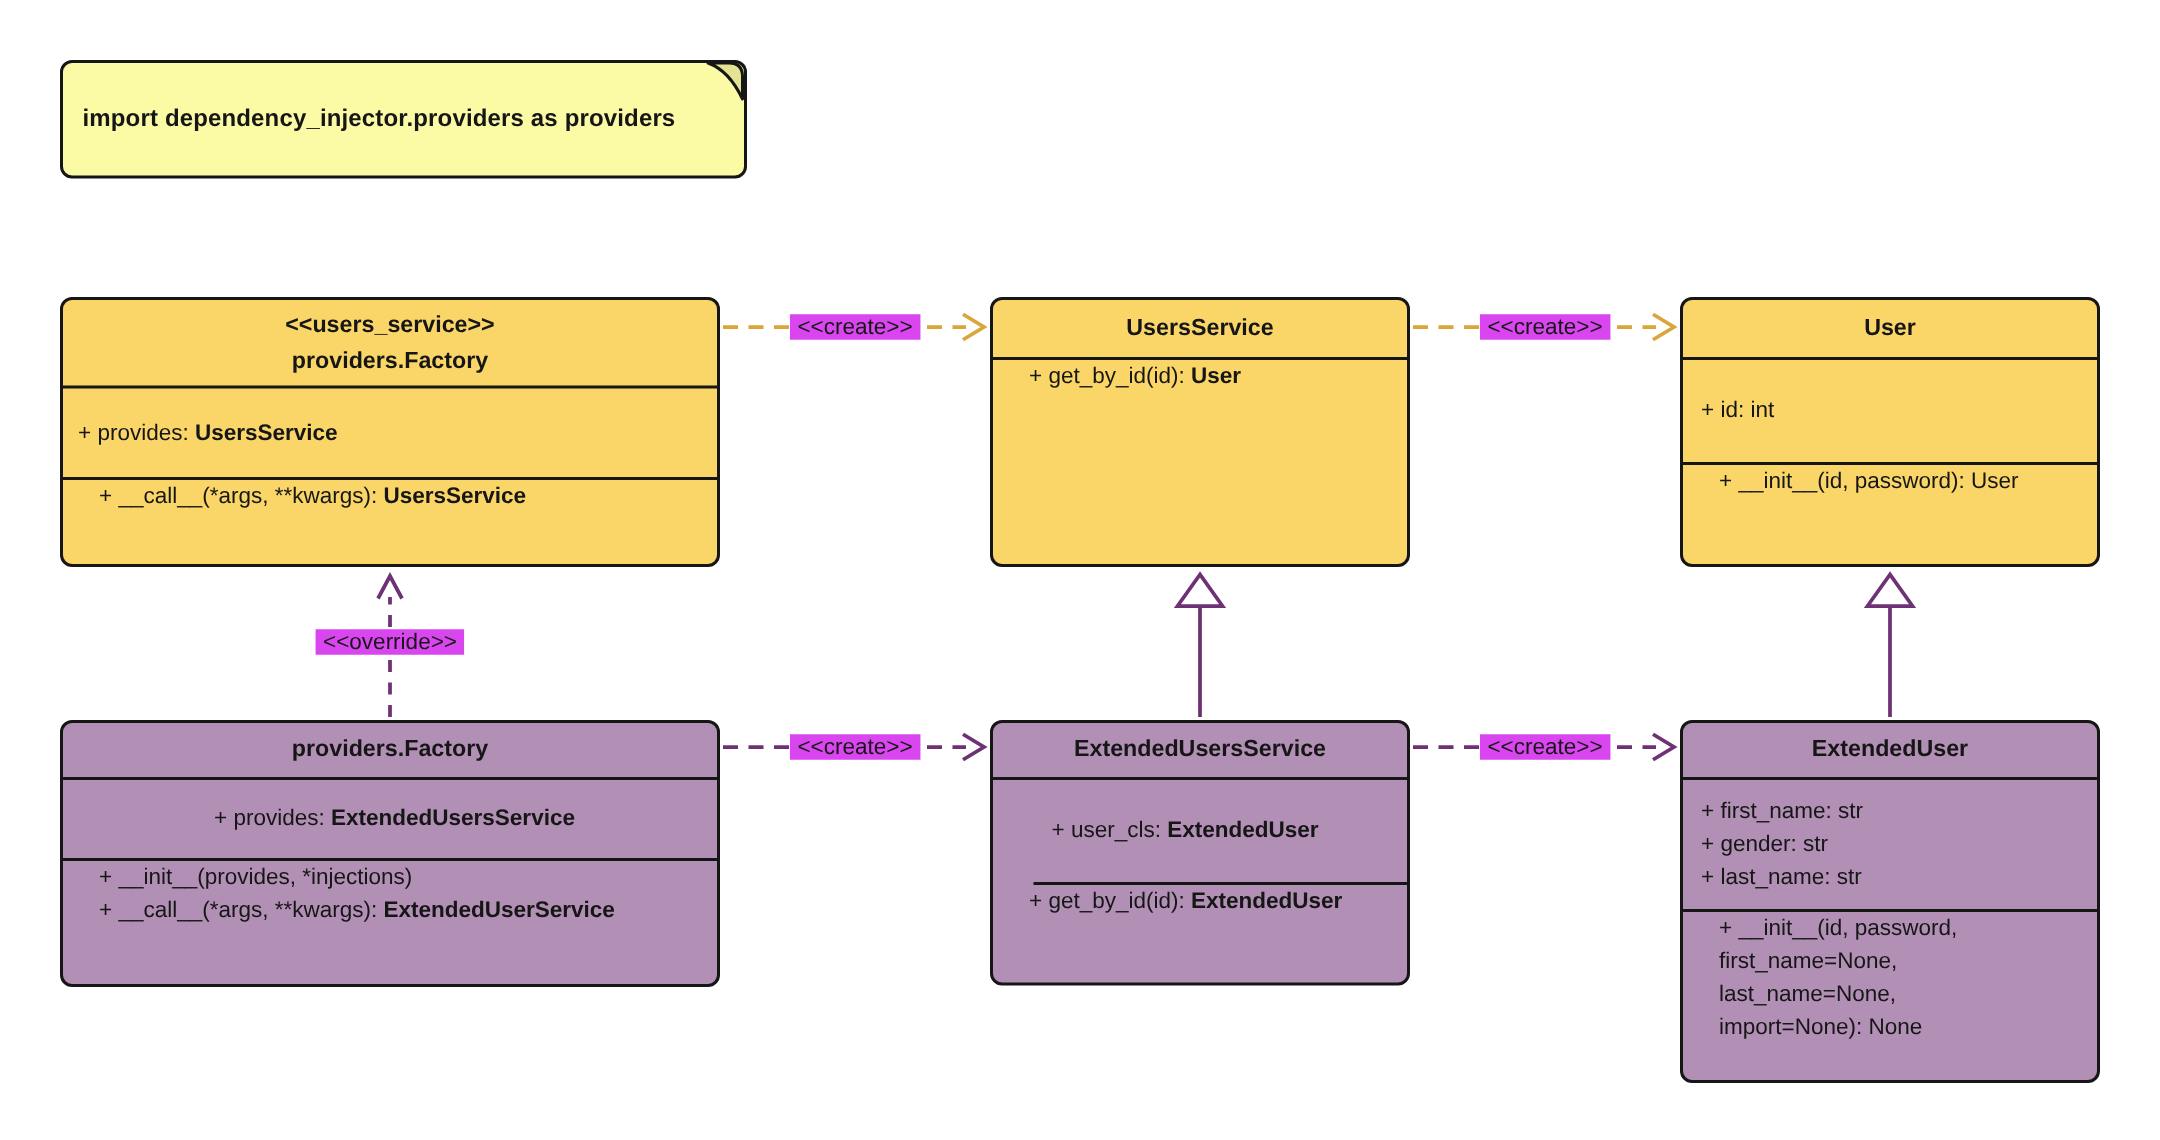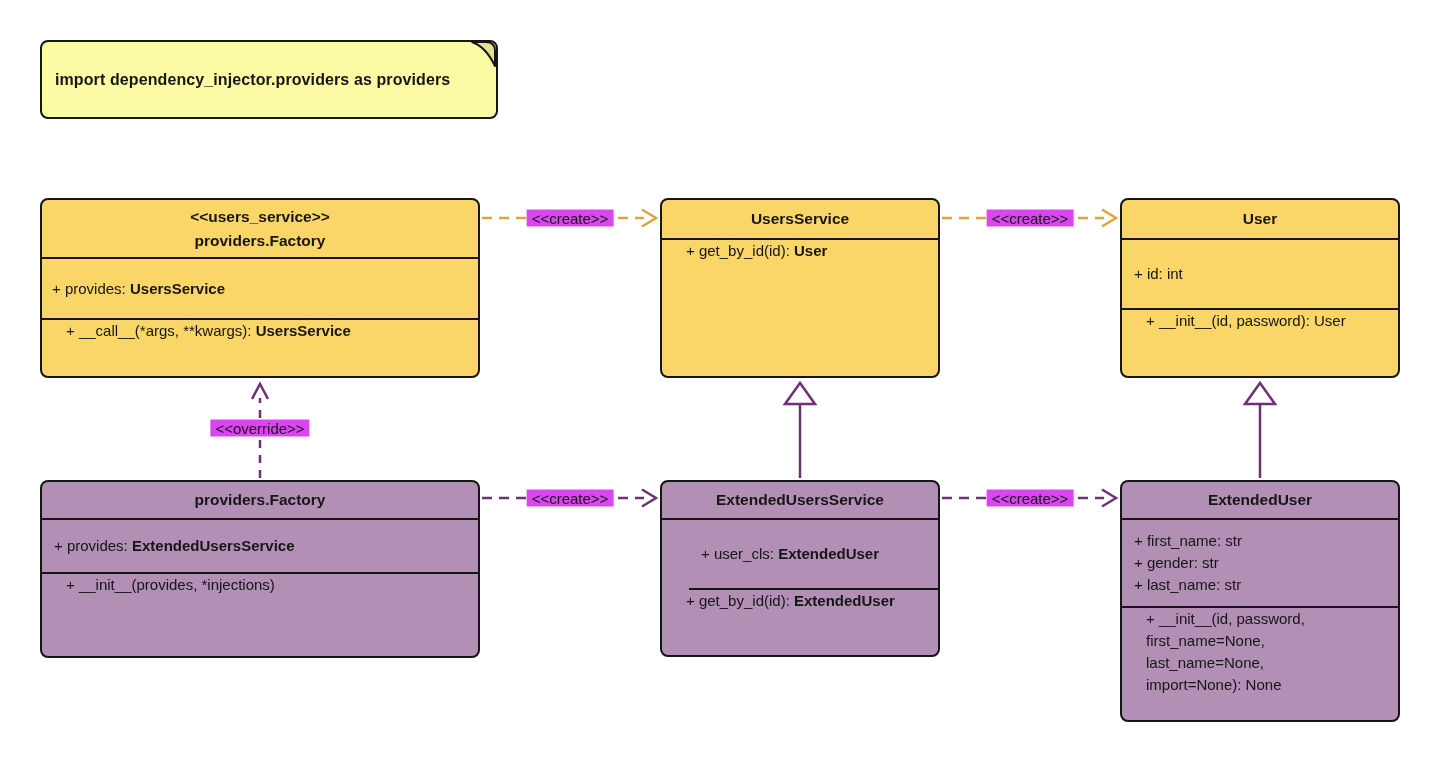--- a/index.html
+++ b/index.html
@@ -117,25 +117,26 @@
     </div>
     <div class="cls-methods">
       <div class="member"><span>+ __init__(id, password): User</span><span class="b"></span></div>
     </div>
   </div>
 
   <div class="uml-class purple" style="left:40px;top:480px;width:440px;height:178px;">
     <div class="cls-header" style="height:38px;">
       <div>providers.Factory</div>
     </div>
-    <div class="cls-attrs" style="height:54px;">
+    <div class="cls-attrs" style="height:54px;align-items:center;">
       <div class="member"><span>+ provides: </span><span class="b">ExtendedUsersService</span></div>
     </div>
     <div class="cls-methods">
       <div class="member"><span>+ __init__(provides, *injections)</span><span class="b"></span></div>
+      <div class="member"><span>+ __call__(*args, **kwargs): </span><span class="b">ExtendedUserService</span></div>
     </div>
   </div>
 
   <div class="uml-class purple" style="left:660px;top:480px;width:280px;height:177px;">
     <div class="cls-header" style="height:38px;">
       <div>ExtendedUsersService</div>
     </div>
     <div class="cls-attrs" style="height:70px;margin-left:27px;">
       <div class="member"><span>+ user_cls: </span><span class="b">ExtendedUser</span></div>
     </div>

